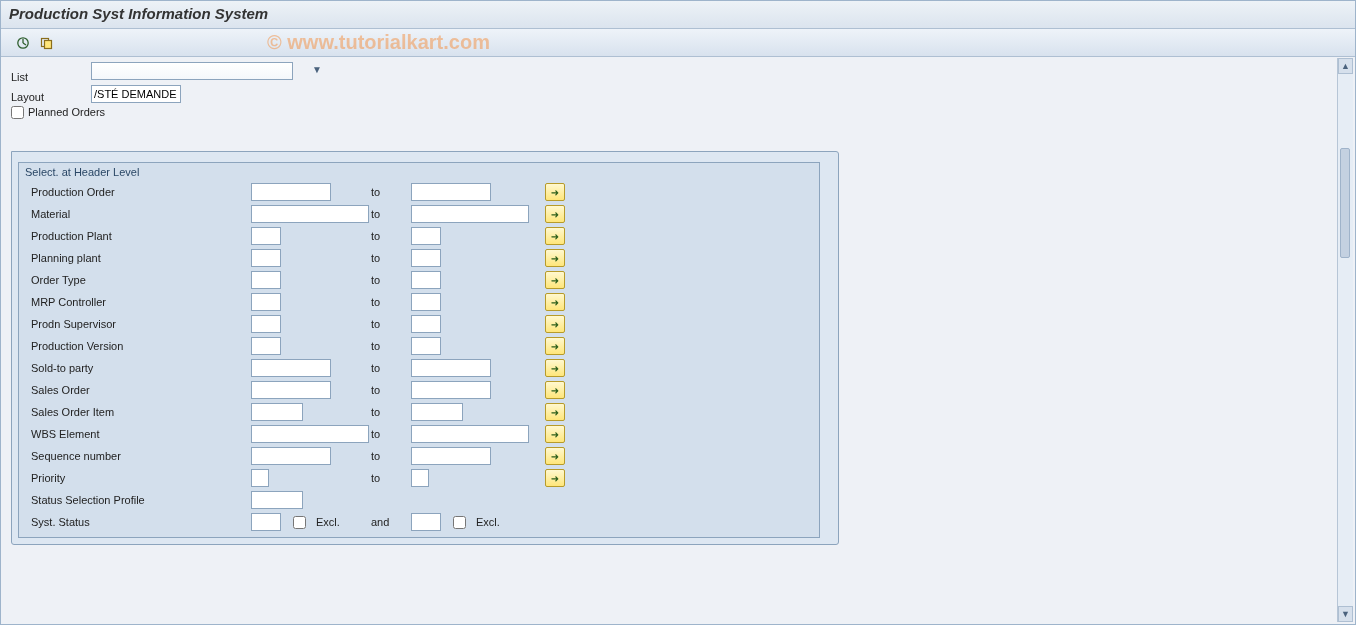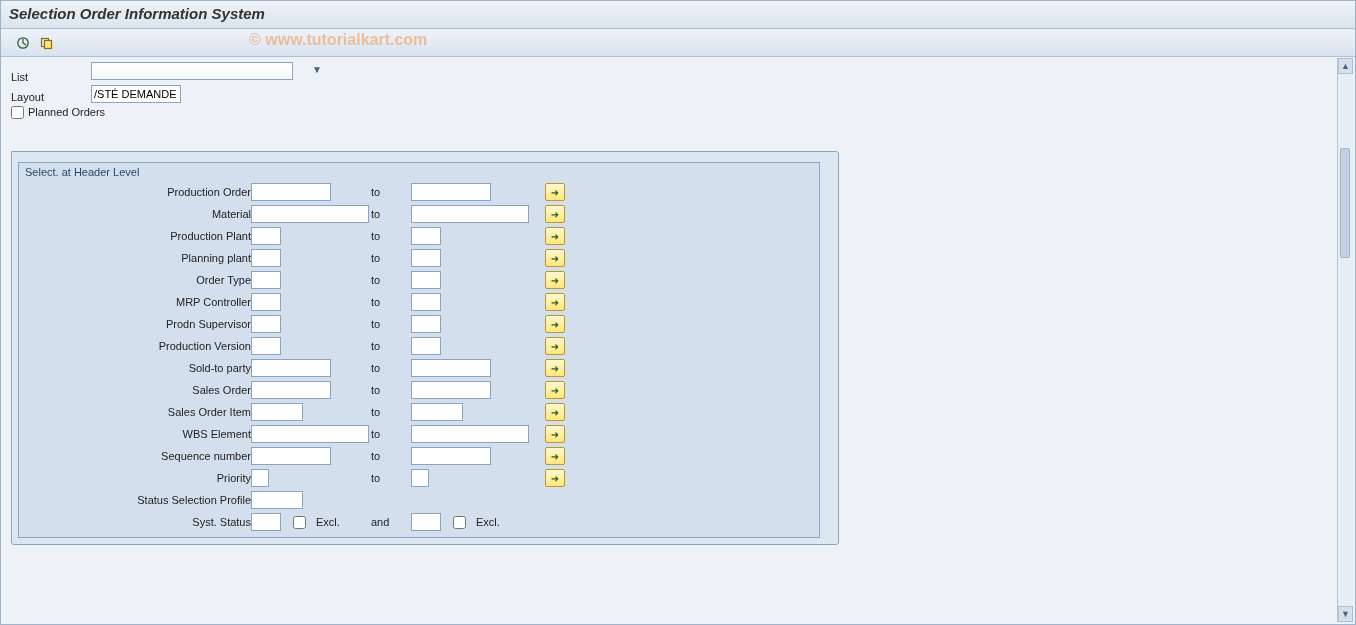--- a/index.html
+++ b/index.html
@@ -26,21 +26,21 @@
   .toolbar {
     height: 28px;
     background: linear-gradient(#eef3f9,#d8e2ee);
     border-bottom: 1px solid #aebfd2;
     display: flex; align-items: center;
     padding-left: 14px;
     gap: 8px;
     position: relative;
   }
   .tool-btn { width:16px; height:16px; display:inline-flex; align-items:center; justify-content:center; }
-  .watermark { position:absolute; left:248px; top:2px; color:#f3974f; opacity:.55; font-size:16px; font-weight:bold; font-style:normal; }
+  .watermark { position:absolute; left:266px; top:2px; color:#f3974f; opacity:.55; font-size:20px; font-weight:bold; font-style:normal; }
   .content { position:relative; padding: 6px 10px 0 10px; }
   .row { display:flex; align-items:flex-end; height:20px; }
   .lbl { width:80px; }
   .sel { width:202px; height:18px; background:#fff linear-gradient(#fff,#f4f7fb); border:1px solid #8ca4bd; font-size:11px; padding:8px 2px;}
   .txt { height:18px; background:#fff; border:1px solid #8ca4bd; font-size:11px; padding:1px 2px;}
   .cb  { margin:0 4px 0 0; }
   .cb-row { display:flex; align-items:center; height:18px; }
   .gap { height:30px; }
 
   .tabstrip { display:flex; align-items:flex-end; height:22px; margin-top:8px; }
@@ -61,21 +61,21 @@
     background:#dde7f2;
     border-radius:0 3px 3px 3px;
   }
   .groupbox {
     border:1px solid #8ca4bd;
     background:#d3dfec;
     padding-bottom:4px;
   }
   .group-title { padding:3px 6px; color:#2a4766; }
   .frow { display:flex; align-items:center; height:22px; padding-left:12px; }
-  .flabel { width:220px;text-align:right; }
+  .flabel { width:220px; }
   .col-from { width:120px; display:flex; }
   .col-to-lbl { width:40px; }
   .col-to   { width:120px; display:flex; }
   .multi-btn {
     width:20px; height:18px;
     background:linear-gradient(#fff8cf,#ffe67a);
     border:1px solid #b79b2a;
     border-radius:2px;
     display:inline-flex; align-items:center; justify-content:center;
     margin-left:14px;
@@ -93,21 +93,21 @@
   .sel-wrap{ position:relative; display:inline-block; width:235px;}
   .sel-caret{ position:absolute; right:4px; top:2px; font-size:10px; color:#4a627d; pointer-events:none;}
   .exec-icon svg, .var-icon svg { display:block; }
 </style>
 </head>
 <body>
 
 <div class="outer">
 
   <div class="titlebar">
-    <span>Selection Order Information System</span>
+    <span>Production Syst Information System</span>
   </div>
 
   <div class="toolbar">
     <span class="tool-btn exec-icon" title="Execute">
       <svg width="14" height="14" viewBox="0 0 14 14">
           <circle cx="7" cy="7" r="5.2" fill="none" stroke="#2f5f2f" stroke-width="1.3"></circle>
           <line x1="7" y1="7" x2="7" y2="3" stroke="#2f5f2f" stroke-width="1.3"></line>
           <line x1="7" y1="7" x2="10" y2="9" stroke="#2f5f2f" stroke-width="1.3"></line>
         </svg>
     </span>

